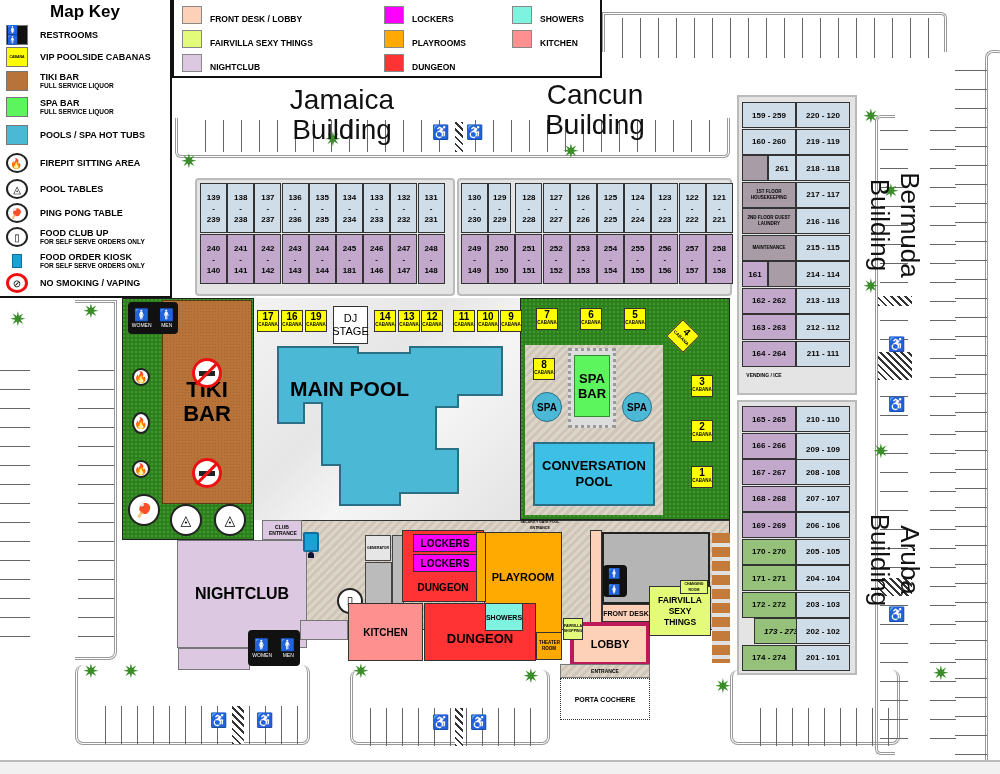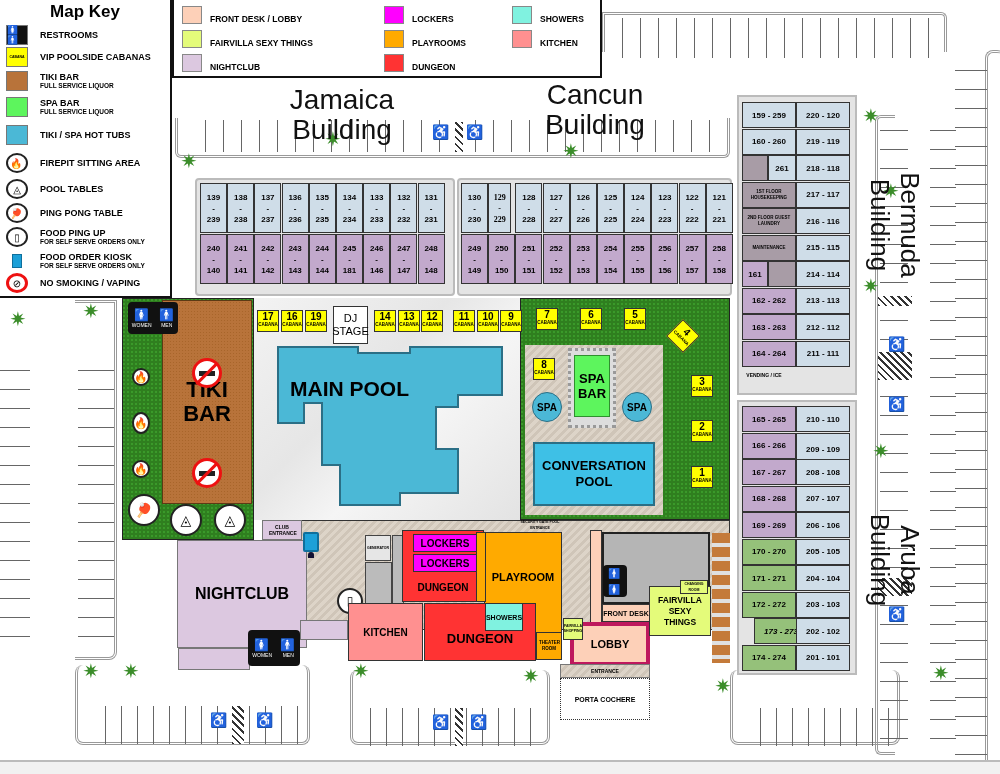--- a/index.html
+++ b/index.html
@@ -385,21 +385,21 @@
 146</div>
     <div class="room-cell purple" style="left: 390.4px; top: 234px; width: 27px; height: 50px; white-space: pre;">247
 -
 147</div>
     <div class="room-cell purple" style="left: 417.6px; top: 234px; width: 27px; height: 50px; white-space: pre;">248
 -
 148</div>
     <div class="room-cell blue" style="left: 461px; top: 183px; width: 27px; height: 50px; white-space: pre;">130
 -
 230</div>
-    <div class="room-cell blue" style="left: 488.2px; top: 183px; width: 23px; height: 50px; white-space: pre; font-family: Liberation Serif, serif;">129
+    <div class="room-cell blue" style="left: 488.2px; top: 183px; width: 23px; height: 50px; white-space: pre;">129
 -
 229</div>
     <div class="room-cell blue" style="left: 515.4px; top: 183px; width: 27px; height: 50px; white-space: pre;">128
 -
 228</div>
     <div class="room-cell blue" style="left: 542.6px; top: 183px; width: 27px; height: 50px; white-space: pre;">127
 -
 227</div>
     <div class="room-cell blue" style="left: 569.8px; top: 183px; width: 27px; height: 50px; white-space: pre;">126
 -
@@ -679,37 +679,37 @@
       <div class="key-row" style="top: 70px;">
         <span class="key-sw" style="background: rgb(184, 115, 58);"></span>
         <span class="key-lbl"><span>TIKI BAR</span><small>FULL SERVICE LIQUOR</small></span>
       </div>
       <div class="key-row" style="top: 96px;">
         <span class="key-sw" style="background: rgb(93, 245, 93);"></span>
         <span class="key-lbl"><span>SPA BAR</span><small>FULL SERVICE LIQUOR</small></span>
       </div>
       <div class="key-row" style="top: 124px;">
         <span class="key-sw" style="background: rgb(75, 184, 214);"></span>
-        <span class="key-lbl"><span>TIKI / SPA HOT TUBS</span></span>
+        <span class="key-lbl"><span>POOLS / SPA HOT TUBS</span></span>
       </div>
       <div class="key-row" style="top: 152px;">
         <span class="key-sw" style="border-radius: 50%; background: rgb(255, 255, 255); border: 2px solid rgb(34, 34, 34);">🔥</span>
         <span class="key-lbl"><span>FIREPIT SITTING AREA</span></span>
       </div>
       <div class="key-row" style="top: 178px;">
         <span class="key-sw" style="border-radius: 50%; background: rgb(255, 255, 255); border: 2px solid rgb(34, 34, 34);">◬</span>
         <span class="key-lbl"><span>POOL TABLES</span></span>
       </div>
       <div class="key-row" style="top: 202px;">
         <span class="key-sw" style="border-radius: 50%; background: rgb(255, 255, 255); border: 2px solid rgb(34, 34, 34);">🏓</span>
         <span class="key-lbl"><span>PING PONG TABLE</span></span>
       </div>
       <div class="key-row" style="top: 226px;">
         <span class="key-sw" style="border-radius: 50%; background: rgb(255, 255, 255); border: 2px solid rgb(34, 34, 34);">▯</span>
-        <span class="key-lbl"><span>FOOD PING UP</span><small>FOR SELF SERVE ORDERS ONLY</small></span>
+        <span class="key-lbl"><span>FOOD CLUB UP</span><small>FOR SELF SERVE ORDERS ONLY</small></span>
       </div>
       <div class="key-row" style="top: 250px;">
         <span class="key-sw" style="background: rgb(255, 255, 255); border: none;">
           <span style="display:inline-block;width:10px;height:14px;background:#1ca0d8;border:1px solid #0f6f9c"></span>
         </span>
         <span class="key-lbl"><span>FOOD ORDER KIOSK</span><small>FOR SELF SERVE ORDERS ONLY</small></span>
       </div>
       <div class="key-row" style="top: 272px;">
         <span class="key-sw" style="border-radius: 50%; background: rgb(255, 255, 255); border: 3px solid rgb(238, 17, 17);">⊘</span>
         <span class="key-lbl"><span>NO SMOKING / VAPING</span></span>

